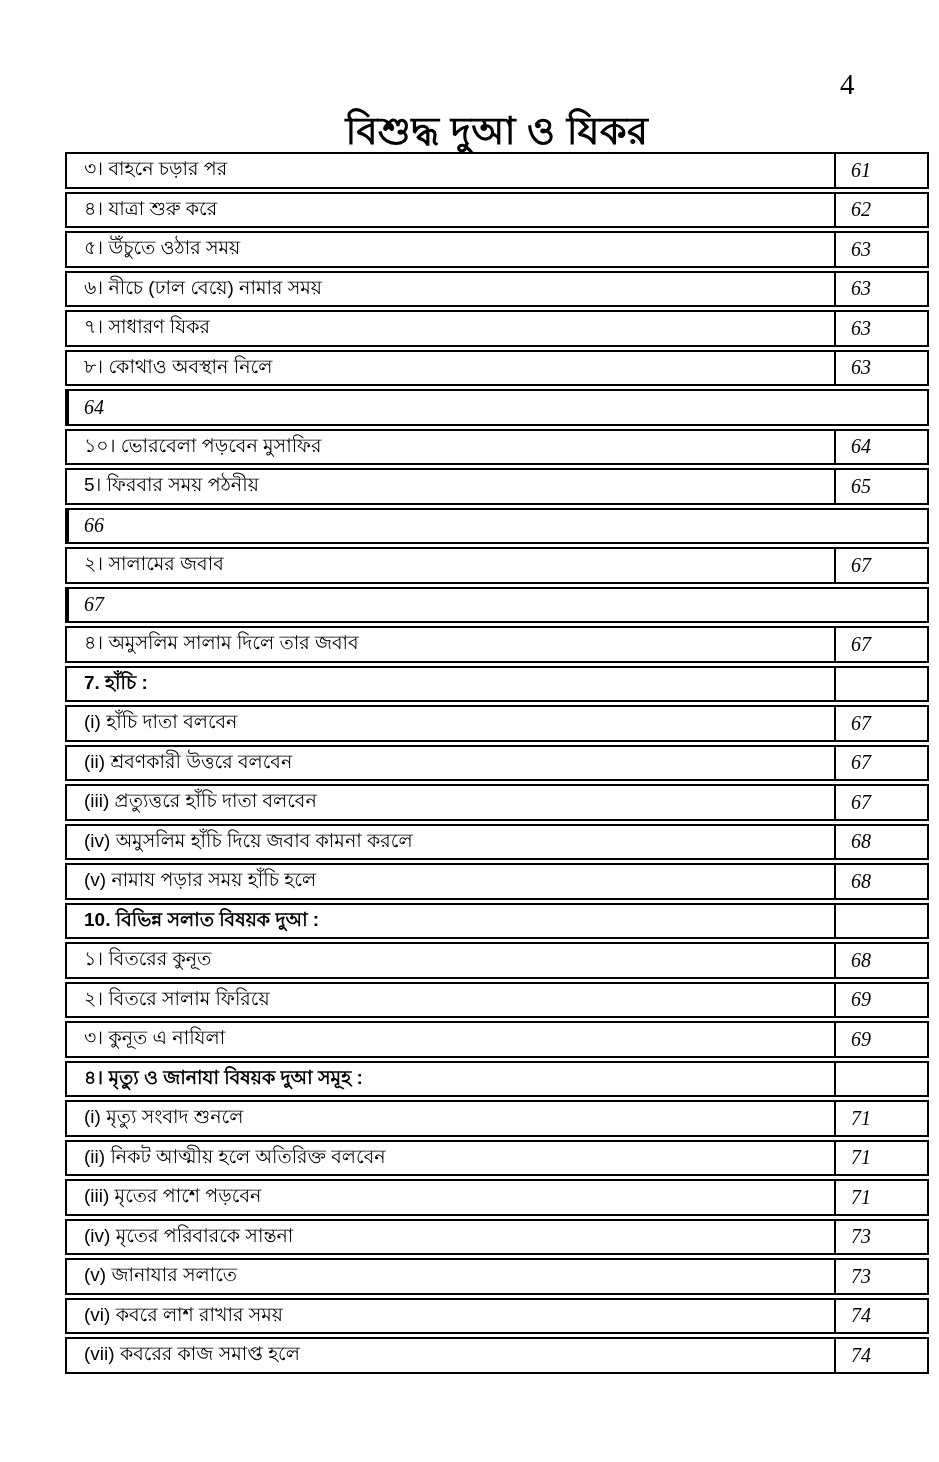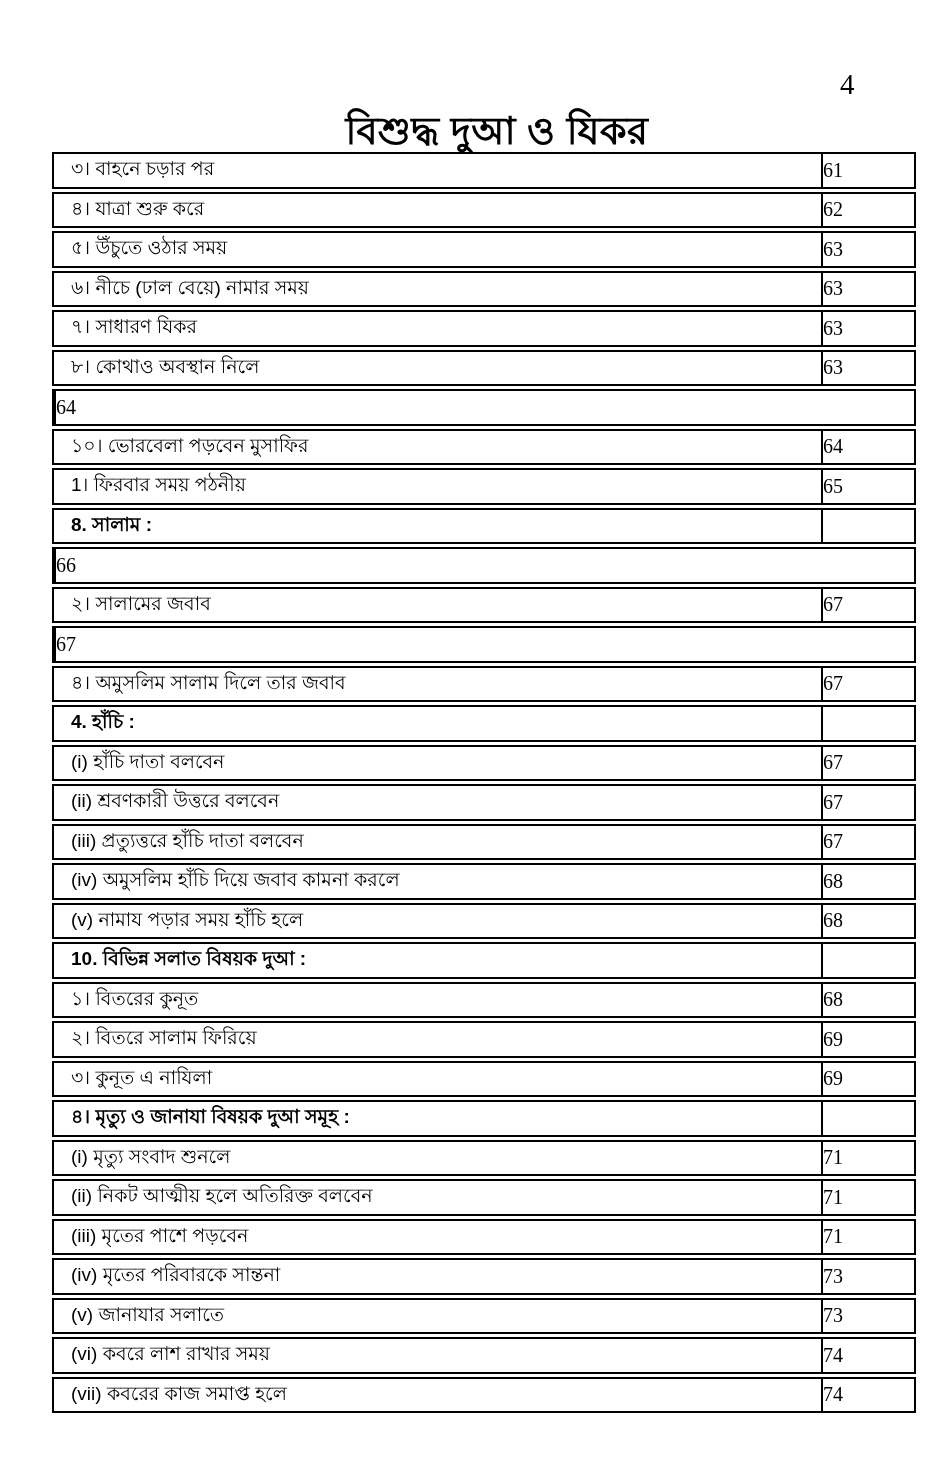--- a/index.html
+++ b/index.html
@@ -29,21 +29,21 @@
     top: 101px;
     left: 65px;
     width: 864px;
     text-align: center;
     font-size: 38px;
     font-weight: 700;
     letter-spacing: 0.5px;
   }
   .toc {
     position: absolute;
-    left: 52px;
+    left: 65px;
     top: 152px;
     width: 864px;
   }
   .toc-row {
     display: flex;
     box-sizing: border-box;
     width: 864px;
     height: 36.5px;
     border: 2px solid #000000;
     margin-bottom: 3px;
@@ -63,22 +63,24 @@
   }
   .toc-row.section .cell-label {
     font-weight: 700;
   }
   .cell-page {
     width: 93px;
     box-sizing: border-box;
     border-left: 2px solid #000000;
     display: flex;
     align-items: center;
+    padding-left: 15px;
     font-family: "Liberation Serif", serif;
     font-size: 20px;
+    font-style: italic;
   }
 </style>
 </head>
 <body>
 
 <div class="page">
   <div class="page-number">4</div>
 
   <div class="doc-title">বিশুদ্ধ দুআ ও যিকর</div>
 
@@ -108,43 +110,39 @@
     <div class="cell-page">63</div>
   </div>
       <div class="toc-row">
     <div class="cell-page">64</div>
   </div>
       <div class="toc-row">
     <div class="cell-label">১০। ভোরবেলা পড়বেন মুসাফির</div>
     <div class="cell-page">64</div>
   </div>
       <div class="toc-row">
-    <div class="cell-label">1। ফিরবার সময় পঠনীয়</div>
+    <div class="cell-label">5। ফিরবার সময় পঠনীয়</div>
     <div class="cell-page">65</div>
   </div>
+      <div class="toc-row">
+    <div class="cell-page">66</div>
+  </div>
+      <div class="toc-row">
+    <div class="cell-label">২। সালামের জবাব</div>
+    <div class="cell-page">67</div>
+  </div>
+      <div class="toc-row">
+    <div class="cell-page">67</div>
+  </div>
+      <div class="toc-row">
+    <div class="cell-label">৪। অমুসলিম সালাম দিলে তার জবাব</div>
+    <div class="cell-page">67</div>
+  </div>
       <div class="toc-row section">
-    <div class="cell-label">8. সালাম :</div>
-    <div class="cell-page"></div>
-  </div>
-      <div class="toc-row">
-    <div class="cell-page">66</div>
-  </div>
-      <div class="toc-row">
-    <div class="cell-label">২। সালামের জবাব</div>
-    <div class="cell-page">67</div>
-  </div>
-      <div class="toc-row">
-    <div class="cell-page">67</div>
-  </div>
-      <div class="toc-row">
-    <div class="cell-label">৪। অমুসলিম সালাম দিলে তার জবাব</div>
-    <div class="cell-page">67</div>
-  </div>
-      <div class="toc-row section">
-    <div class="cell-label">4. হাঁচি :</div>
+    <div class="cell-label">7. হাঁচি :</div>
     <div class="cell-page"></div>
   </div>
       <div class="toc-row">
     <div class="cell-label">(i) হাঁচি দাতা বলবেন</div>
     <div class="cell-page">67</div>
   </div>
       <div class="toc-row">
     <div class="cell-label">(ii) শ্রবণকারী উত্তরে বলবেন</div>
     <div class="cell-page">67</div>
   </div>

